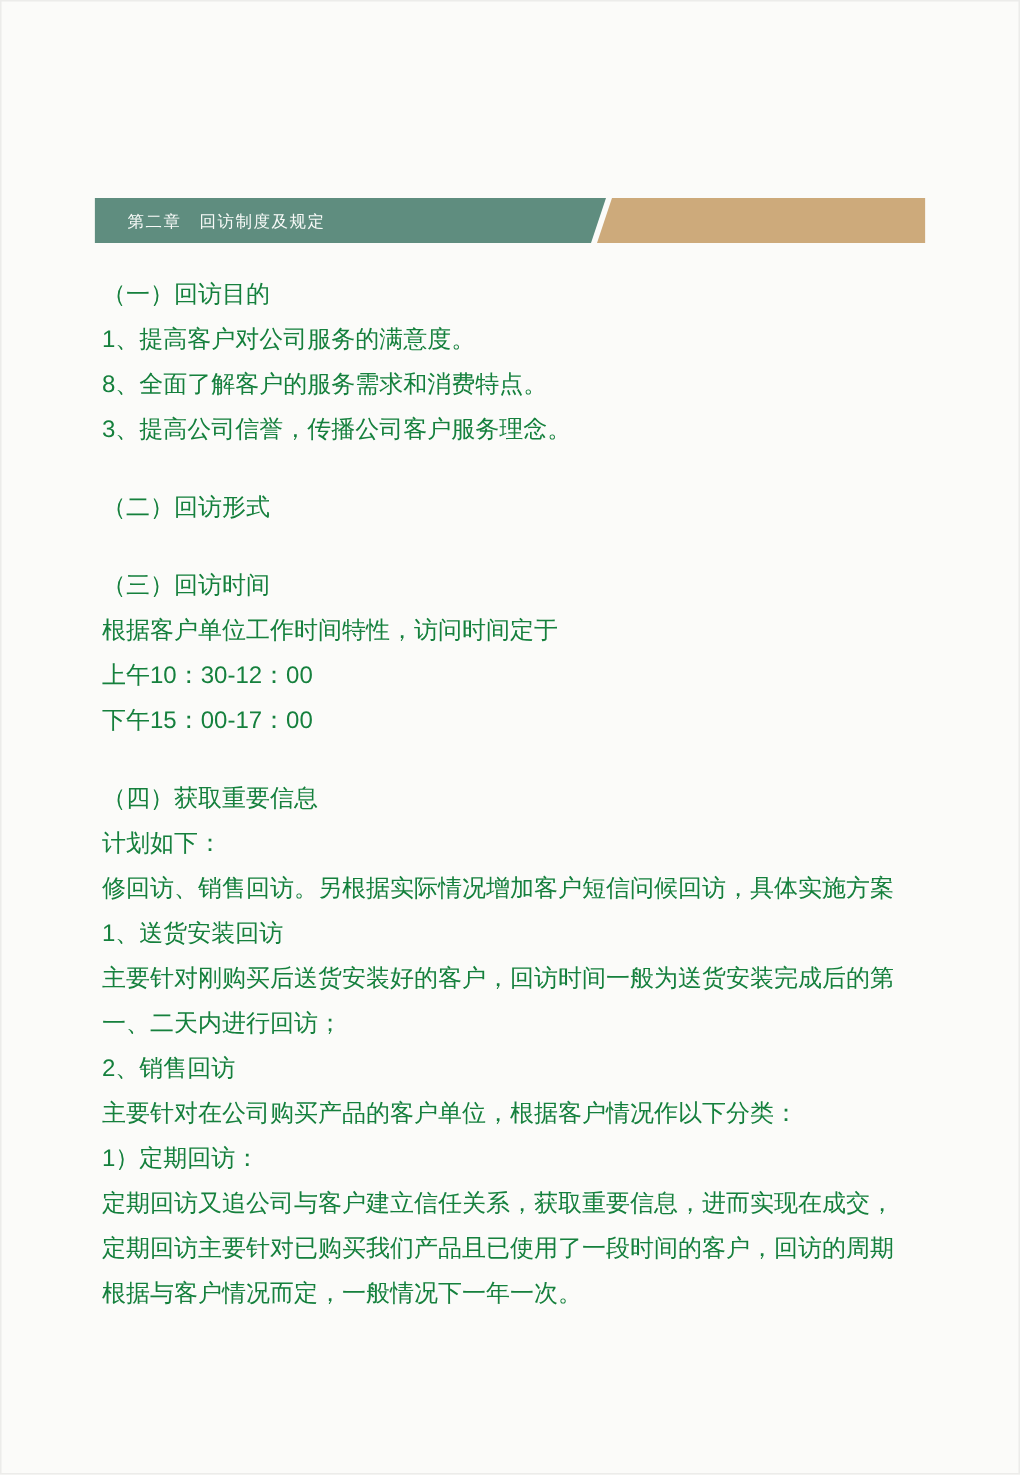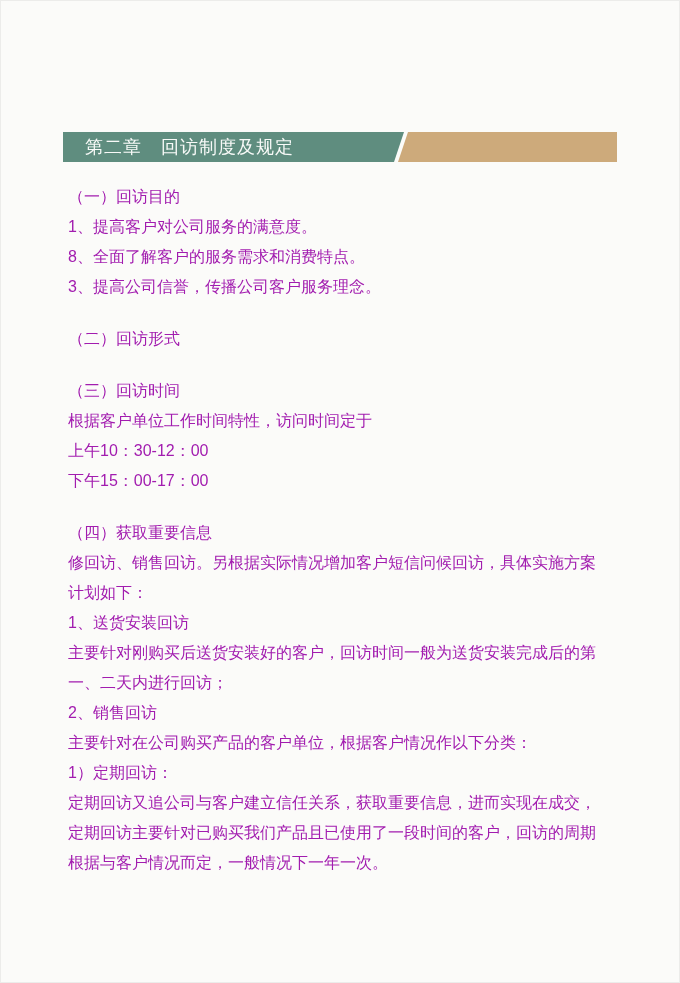--- a/index.html
+++ b/index.html
@@ -25,21 +25,21 @@
     height: 30px;
     background: #5f8d7f;
     clip-path: polygon(0 0, 100% 0, calc(100% - 10px) 100%, 0 100%);
     box-sizing: border-box;
     padding-left: 22px;
     display: flex;
     align-items: center;
   }
   .banner-teal span {
     color: #f8faf8;
-    font-size: 18px;
+    font-size: 11px;
     letter-spacing: 1px;
     white-space: pre;
   }
   .banner-tan {
     position: absolute;
     left: 398px;
     top: 132px;
     width: 219px;
     height: 30px;
     background: #cdaa7b;
@@ -58,21 +58,21 @@
     margin-bottom: 22px;
   }
   .section:last-child {
     margin-bottom: 0;
   }
   .line {
     font-size: 16px;
     line-height: 30px;
     letter-spacing: 0;
     white-space: nowrap;
-    color: #a21caf;
+    color: #15803d;
   }
 </style>
 </head>
 <body>
 
 <div class="banner-teal">
   <span>第二章　回访制度及规定</span>
 </div>
 <div class="banner-tan"></div>
 
@@ -91,22 +91,22 @@
 
   <div class="section">
     <div class="line">（三）回访时间</div>
     <div class="line">根据客户单位工作时间特性，访问时间定于</div>
     <div class="line">上午10：30-12：00</div>
     <div class="line">下午15：00-17：00</div>
   </div>
 
   <div class="section">
     <div class="line">（四）获取重要信息</div>
+    <div class="line">计划如下：</div>
     <div class="line">修回访、销售回访。另根据实际情况增加客户短信问候回访，具体实施方案</div>
-    <div class="line">计划如下：</div>
     <div class="line">1、送货安装回访</div>
     <div class="line">主要针对刚购买后送货安装好的客户，回访时间一般为送货安装完成后的第</div>
     <div class="line">一、二天内进行回访；</div>
     <div class="line">2、销售回访</div>
     <div class="line">主要针对在公司购买产品的客户单位，根据客户情况作以下分类：</div>
     <div class="line">1）定期回访：</div>
     <div class="line">定期回访又追公司与客户建立信任关系，获取重要信息，进而实现在成交，</div>
     <div class="line">定期回访主要针对已购买我们产品且已使用了一段时间的客户，回访的周期</div>
     <div class="line">根据与客户情况而定，一般情况下一年一次。</div>
   </div>

